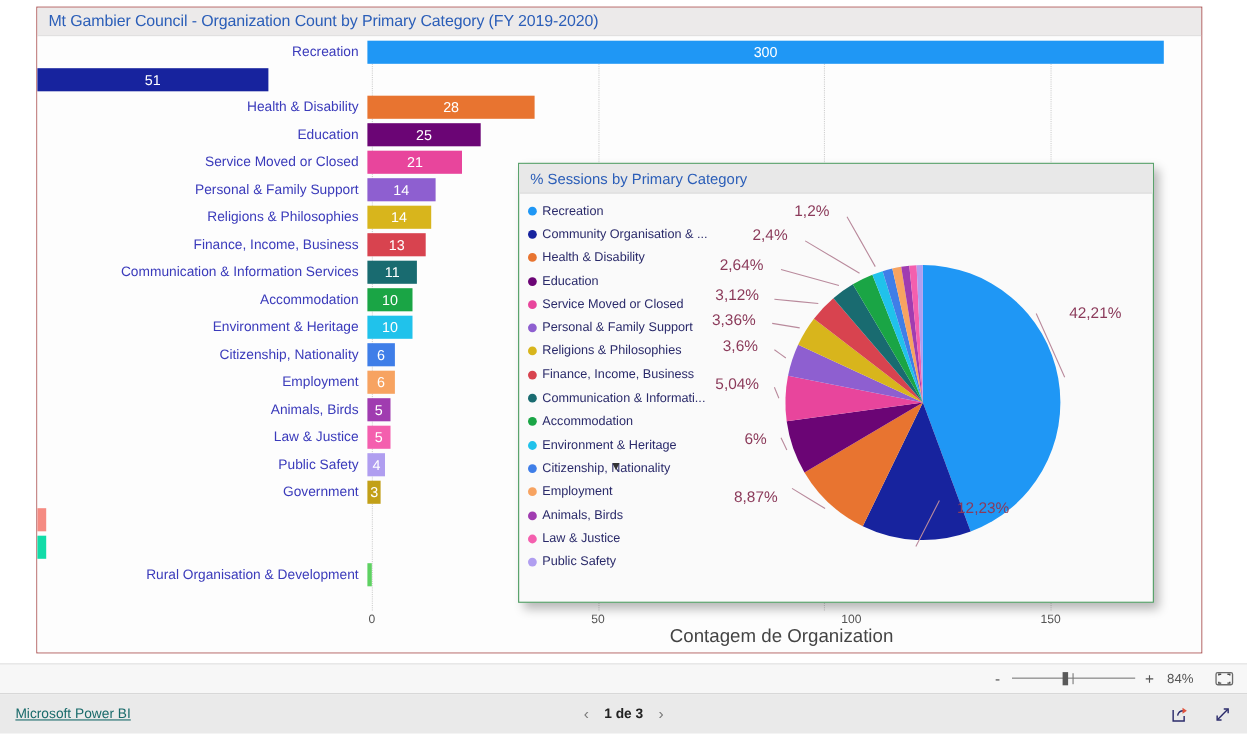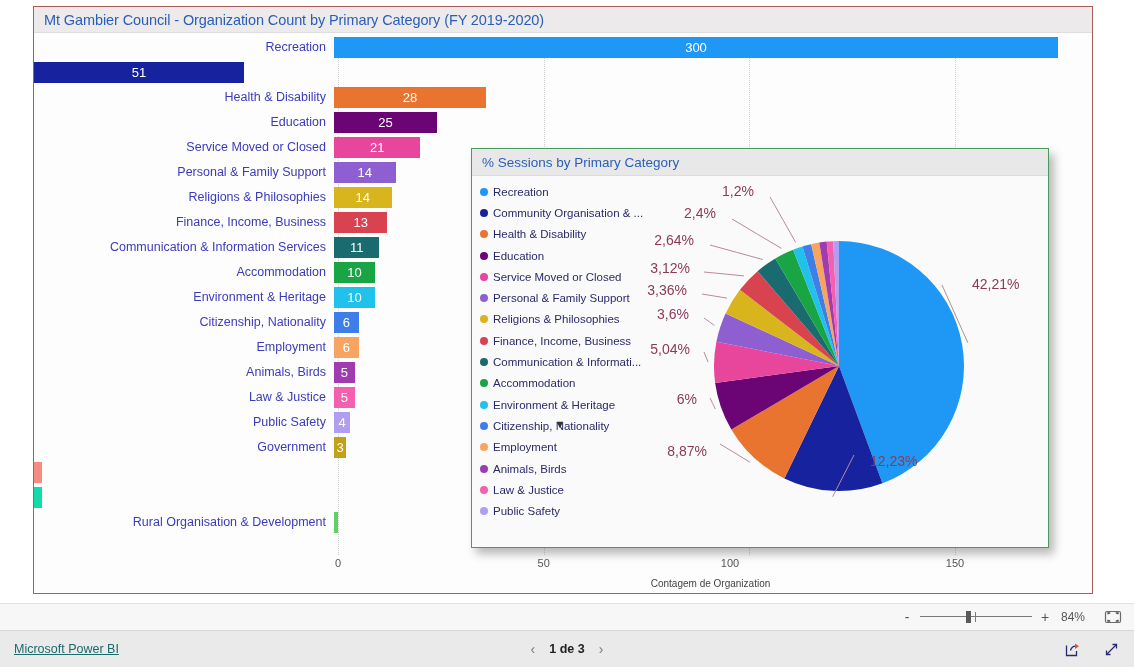--- a/index.html
+++ b/index.html
@@ -105,21 +105,21 @@
     font-size: 11px;
     color: #555;
     transform: translateX(-50%);
     white-space: nowrap;
   }
   .axis-title {
     position: absolute;
     left: 300px; right: 5px;
     bottom: 4px;
     text-align: center;
-    font-size: 10px;
+    font-size: 17px;
     color: #444;
   }
 
   
   .pie-visual {
     position: absolute;
     left: 471px; top: 148px;
     width: 578px; height: 400px;
     border: 1px solid #4a9a5e;
     background: #fafafa;
@@ -412,21 +412,21 @@
             <div class="bar-row" style="top: 477px;">
               <div class="bar-cat-label">Rural Organisation &amp; Development</div>
               <div class="bar-track">
                 <div class="bar-rect" style="width: 4.11364px; background: rgb(94, 209, 98);"></div>
               </div>
             </div>
           </div>
         <div class="axis-ticks" id="axis-ticks">
             <span class="axis-tick" style="left: 4px;">0</span>
             <span class="axis-tick" style="left: 209.682px;">50</span>
-            <span class="axis-tick" style="left: 396px;">100</span>
+            <span class="axis-tick" style="left: 440px;">100</span>
             <span class="axis-tick" style="left: 621.045px;">150</span>
           </div>
         <div class="axis-title">Contagem de Organization</div>
       </div>
     </div>
 
     <div class="pie-visual">
       <div class="pie-visual-header">
         <span class="pie-visual-title">% Sessions by Primary Category</span>
       </div>

